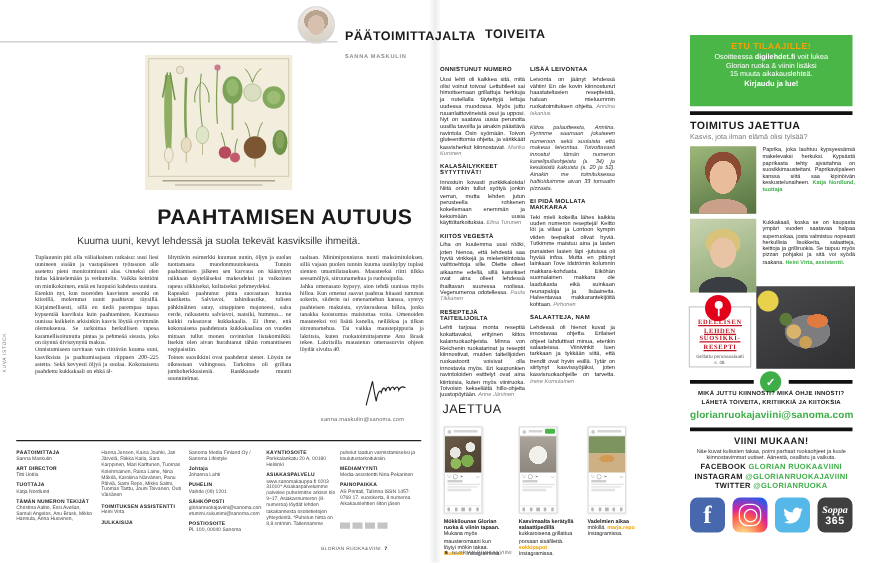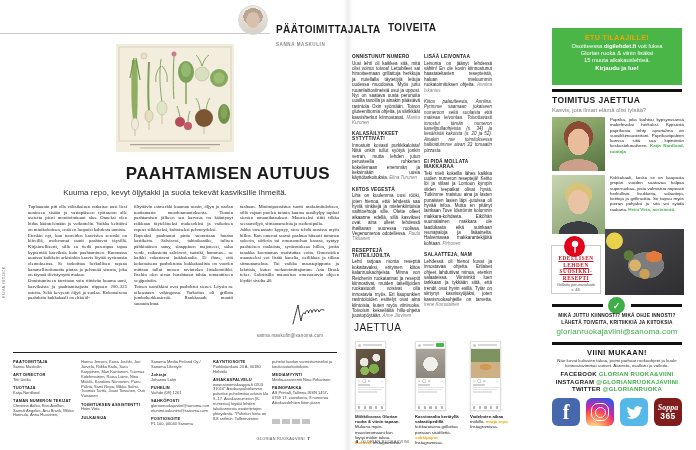--- a/index.html
+++ b/index.html
@@ -124,34 +124,34 @@
     radial-gradient(circle at 30% 40%,#5c7a3a 0 7%,transparent 8%),
     radial-gradient(circle at 12% 18%,#e8d24b 0 9%,transparent 10%),
     radial-gradient(ellipse 30px 22px at 52% 55%,#7d7d80 0 60%,transparent 61%),
     linear-gradient(150deg,#4a4a4d,#2e2e30)}
   .chk-bar{top:304px;height:2.5px;background:#111}
   .chk-l{left:552px;width:51px}.chk-r{left:631px;width:51px}
   .chk-circle{left:608px;top:297px;width:17px;height:17px;border-radius:50%;background:#3fae49;color:#fff;
     font-size:9px;font-weight:bold;display:flex;align-items:center;justify-content:center}
   .fb-line{text-align:center;font-weight:bold;letter-spacing:.2px}
   .fbl-1{top:313px;font-size:4.8px}.fbl-2{top:320px;font-size:4.8px}
-  .fb-email{top:327px;font-size:8px;color:#3fae49;text-align:center;font-weight:normal;letter-spacing:.1px}
+  .fb-email{top:327px;font-size:8px;color:#3fae49;text-align:center;font-weight:bold;letter-spacing:.1px}
   .join-title{top:348px;font-size:7.5px;font-weight:bold;text-align:center;letter-spacing:.4px}
   .join-desc{top:358px;font-size:4.4px;line-height:5.2px;text-align:center;color:#333}
   .channels{top:371px;text-align:center}
   .chan{font-size:6px;font-weight:bold;letter-spacing:.3px;line-height:7.6px}
   .chan-value{color:#3fae49}
   .soc-row{top:398px;display:flex;justify-content:center;gap:6px}
   .soc{width:28px;height:28px;border-radius:6px;position:relative;display:flex;align-items:center;justify-content:center}
   .soc-fb{background:#4868ad;color:#fff;font-family:"Liberation Serif",serif;font-weight:bold;font-size:20px;line-height:20px}
   .soc-ig{background:radial-gradient(circle at 30% 110%,#fdf497 0%,#fd5949 45%,#d6249f 60%,#285aeb 90%)}
   .soc-ig::before{content:"";position:absolute;inset:5px;border:1.6px solid #fff;border-radius:7px}
   .soc-ig::after{content:"";position:absolute;width:9px;height:9px;border:1.6px solid #fff;border-radius:50%}
   .soc-tw{background:#55b8e8}
-  .soc-sp{background:#7f1d1d;color:#fff;flex-direction:column}
+  .soc-sp{background:#404040;color:#fff;flex-direction:column}
   .soc-sp .s1{font-family:"Liberation Serif",serif;font-style:italic;font-weight:bold;font-size:8px;line-height:8px}
   .soc-sp .s2{font-weight:bold;font-size:8.5px;line-height:8.5px;letter-spacing:.5px}
 </style>
 </head>
 <body>
 
 <div>
 
   <div class="abs vcredit">KUVA ISTOCK</div>
   <div class="abs top-rule"></div>
@@ -188,21 +188,21 @@
       <path d="M64 73 C63 68 62 65 61 62 M72 78 C72 73 73 70 74 67" stroke="#6f9449" stroke-width="0.8" fill="none"></path>
       <ellipse cx="108" cy="70" rx="6" ry="10" fill="#6f9449"></ellipse>
       <ellipse cx="108" cy="68" rx="3.5" ry="7" fill="#87a35d"></ellipse>
       <path d="M19 86 L19 92 M33 78 L33 86 M46 71 L46 80 M88 83 L88 90" stroke="#b3a276" stroke-width="0.6"></path>
       <rect x="14" y="100" width="90" height="1.2" fill="#8a8270" opacity="0.7"></rect>
       <rect x="24" y="103.5" width="70" height="1" fill="#8a8270" opacity="0.5"></rect>
     </svg>
   </div>
 
   <div class="abs ed-title">PAAHTAMISEN AUTUUS</div>
-  <div class="abs ed-sub">Kuuma repo, kevyt öljytakki ja suola tekevät kasviksille ihmeitä.</div>
+  <div class="abs ed-sub">Kuuma uuni, kevyt lehdessä ja suola tekevät kasviksille ihmeitä.</div>
 
   <div class="abs ed-cols">
     <div class="ed-col">Tuplauunin piti olla väliaikainen ratkaisu: uusi liesi uunineen sisään ja vastapäiseen työtasoon alle asetettu pieni monitoimiuuni alas. Onneksi olen hidas kääntelemään ja vetkuttelin. Vaikka keittiöni on minikokoinen, enää en luopuisi kahdesta uunista.
 Etenkin nyt, kun tuoreiden kasvisten sesonki on kiireillä, molemmat uunit paahtavat täysillä. Kirjaimellisesti, sillä en tiedä parempaa tapaa kypsentää kasviksia kuin paahtaminen. Kuumassa uunissa kaikkein arkisinkin kasvis löytää syvimmän olemuksensa. Se tarkoittaa herkullisen rapeaa karamellisoitunutta pintaa ja pehmeää sisusta, joka on täynnä tiivistynyttä makua.
 Onnistumiseen tarvitaan vain riittävän kuuma uuni, kasviksista ja paahtamisajasta riippuen 200–225 astetta. Sekä kevyesti öljyä ja suolaa. Kokonaisena paahdettu kukkakaali on ehkä äl-</div>
     <div class="ed-col">liltyttävin esimerkki kuuman uunin, öljyn ja suolan tuottamasta muodonmuutoksesta. Tunnin paahtamisen jälkeen sen karvaus on kääntynyt raikkaan täyteläiseksi makeudeksi ja vaikoinen rapeus silkkiseksi, kultaiseksi pehmeydeksi.
 Rapeaksi paahtunut pinta suorastaan huutaa kastiketta. Salviavoi, tahinikastike, tulisen pähkinäinen satay, sinappinen majoneesi, salsa verde, raikastettu salviavoi, tsatsiki, hummus... ne kaikki rakastavat kukkakaalia. Ei ihme, että kokonaisena paahdetusta kukkakaalista on vuoden mittaan tullut monen ravintolan listakomiikki. Itsekin olen aivan hurahtanut tähän romanttiseen vegipaistiin.
 Toinen suosikkini ovat paahdetut sienet. Löysin ne oikeastaan vahingossa. Tarkoitus oli grillata jumboherkkusieniä. Rankkasade muutti suunnitelmat.</div>
     <div class="ed-col">taaltaan. Minimiponnistus tuotti maksimituloksen, sillä vajaan puolen tunnin kuuma uunikylpy tuplasi sienten umamilatauksen. Mausteeksi riitti tilkka seesamöljyä, sitruunamehua ja ruohosipulia.
 Jahka omenasato kypsyy, aion tehdä uunissa myös hilloa. Kun omenat saavat paahtua hitaasti tumman sokerin, siiderin tai omenamehun kanssa, syntyy paahteisen makuista, syvänruskeaa hilloa, jonka tanakka koostumus muistuttaa voita. Omenoiden mausteeksi voi lisätä kanelia, neilikkaa ja tilkan sitruunamehua. Tai vaikka maustepippuria ja lakritsia, kuten ruokatoimittajamme Anu Brask tekee. Lakritsilla maustetun omenasurvin ohjeen löydät sivulta 40.</div>

